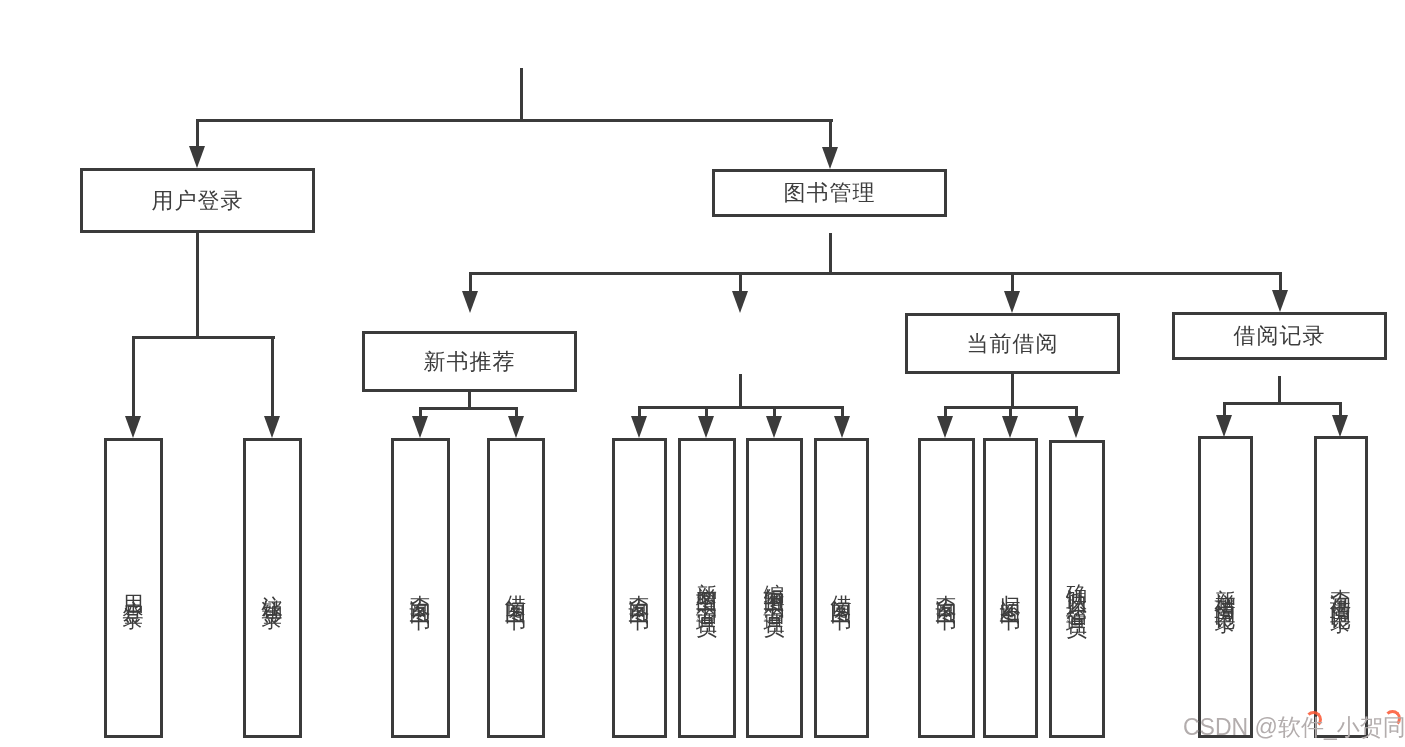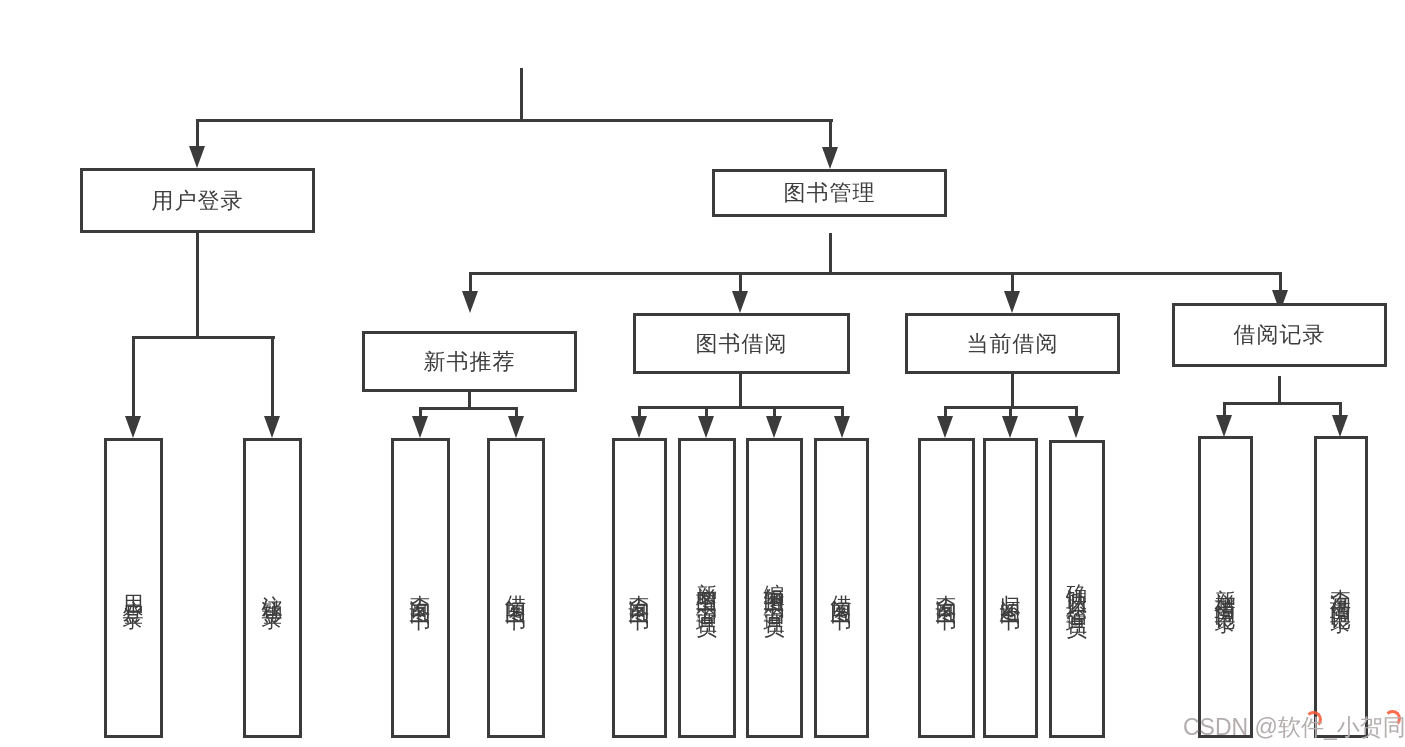--- a/index.html
+++ b/index.html
@@ -108,27 +108,24 @@
   <div class="box" style="left:80px;top:168px;width:235px;height:65px">
     <span>用户登录</span>
   </div>
   <div class="box" style="left:712px;top:169px;width:235px;height:48px">
     <span>图书管理</span>
   </div>
 
   <div class="box" style="left:362px;top:331px;width:215px;height:61px">
     <span>新书推荐</span>
   </div>
-  <div class="box" style="left:633px;top:313px;width:217px;height:61px">
-    <span>图书借阅</span>
-  </div>
   <div class="box" style="left:905px;top:313px;width:215px;height:61px">
     <span>当前借阅</span>
   </div>
-  <div class="box" style="left:1172px;top:303px;width:215px;height:64px">
+  <div class="box" style="left:1172px;top:312px;width:215px;height:48px">
     <span>借阅记录</span>
   </div>
 
   <div class="box v" style="left:104px;top:438px;width:59px;height:300px">
     <span>用户登录</span>
   </div>
   <div class="box v" style="left:243px;top:438px;width:59px;height:300px">
     <span>注销登录</span>
   </div>
 

